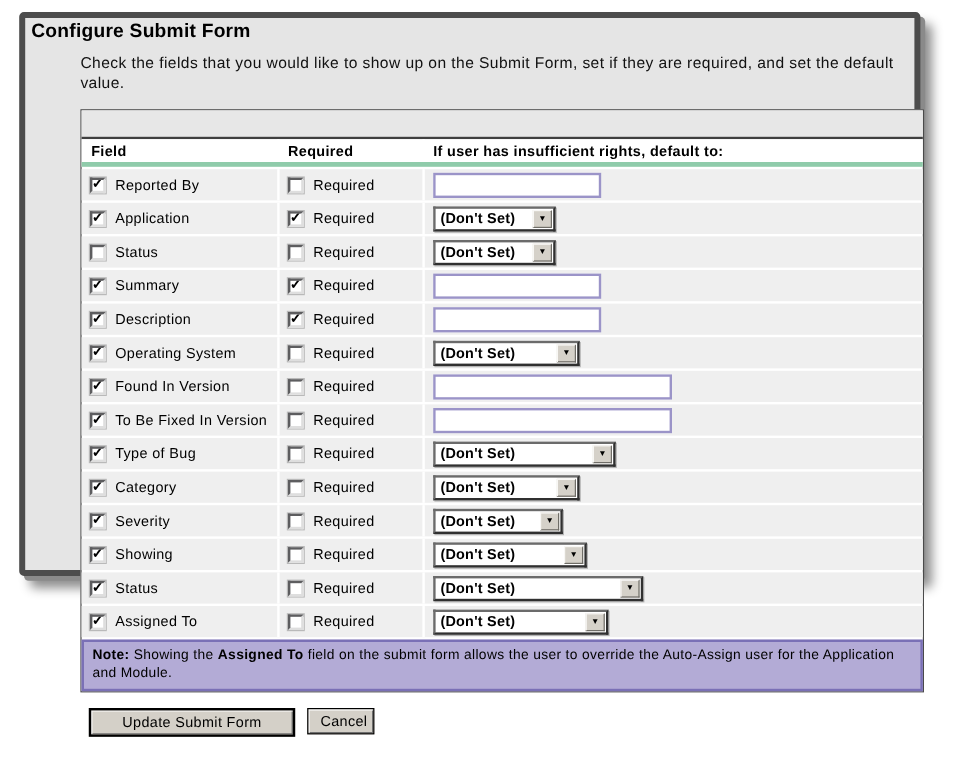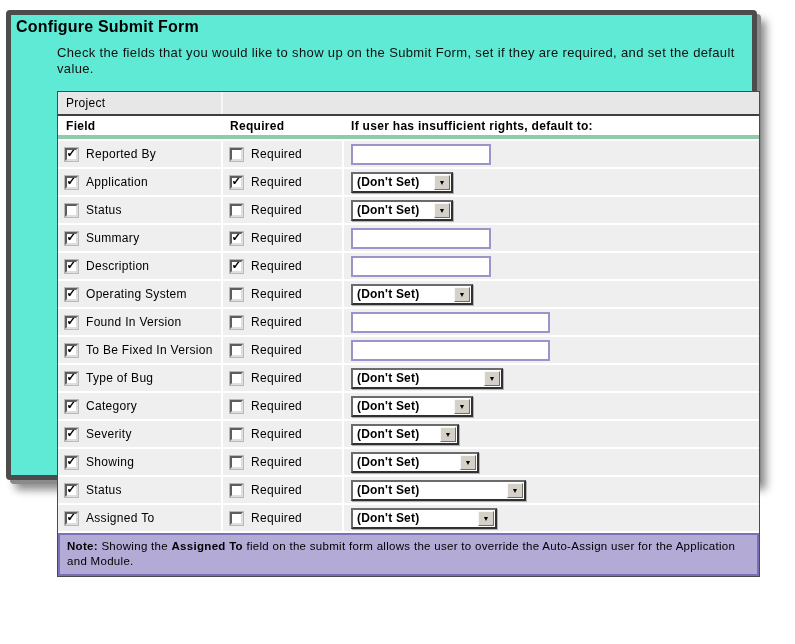--- a/index.html
+++ b/index.html
@@ -4,22 +4,22 @@
 <style>
   * { box-sizing: border-box; }
   html,body { margin:0; padding:0; }
   body {
     width:795px; height:644px; position:relative; overflow:hidden;
     background:#ffffff;
     font-family:"Liberation Sans", sans-serif;
     color:#000;
   }
   .window {
-    position:absolute; left:6px; top:10px; width:751px; height:470px;
-    background:#5eead4;
+    position:absolute; left:16px; top:10px; width:751px; height:470px;
+    background:#e5e5e5;
     border:5px solid #4c4c4c; border-radius:4px;
     box-shadow: 4px 4px 0 #8a8a8a, 9px 10px 9px rgba(0,0,0,0.45);
   }
   .page-title {
     font-size:16px; font-weight:bold; letter-spacing:0.2px;
     margin:3px 0 0 5px;
   }
   .main { margin-left:46px; width:703px; }
   .intro {
     margin:9px 0 0 0; width:700px;
@@ -114,21 +114,20 @@
 </head>
 <body>
 
 <div class="window">
   <div class="page-title">Configure Submit Form</div>
   <div class="main">
     <p class="intro">Check the fields that you would like to show up on the Submit Form, set if they are required, and set the default value.</p>
 
     <div class="tbl">
       <div class="trow project-row">
-        <div class="cell-field">Project</div>
       </div>
       <div class="trow header-row">
         <div class="cell-field cdiv">Field</div>
         <div class="cell-req cdiv">Required</div>
         <div class="cell-def">If user has insufficient rights, default to:</div>
       </div>
 
       <div id="rows">
           <div class="trow data-row">
             <div class="cell cell-field cdiv">
@@ -395,14 +394,18 @@
               </span>
             </div>
           </div>
         </div>
 
       <div class="note">
         <b>Note:</b><span> Showing the </span><b>Assigned To</b><span> field on the submit form allows the user to override the Auto-Assign user for the Application and Module.</span>
       </div>
     </div>
 
+    <div class="btnrow">
+      <button class="btn primary">Update Submit Form</button>
+      <button class="btn cancel">Cancel</button>
+    </div>
   </div>
 </div>
 
 </body></html>

